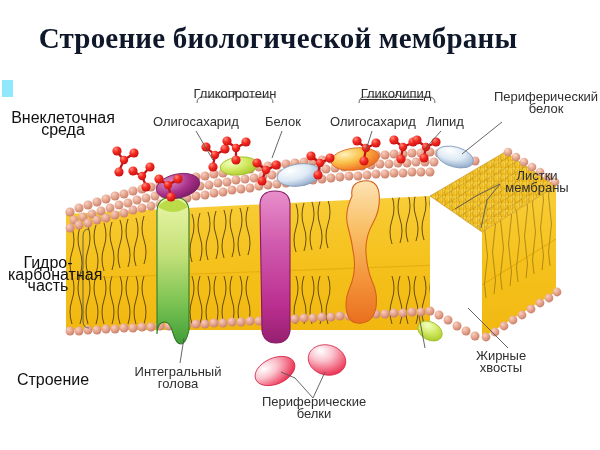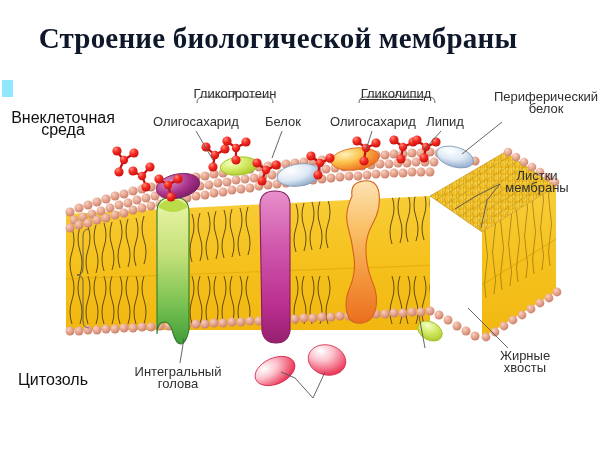--- a/index.html
+++ b/index.html
@@ -585,22 +585,25 @@
 
       <path d="M508 348 L468 308"></path>
 
       <path d="M89 229 q-6 0 -6 7 L83 268 q0 7 -6 7 q6 0 6 7 L83 321 q0 7 6 7"></path>
     </g>
   </svg>
 
   <div class="lbl bold" style="left:8px;top:112px;width:110px;">Внеклеточная
 среда</div>
 
-
-  <div class="lbl bold" style="left:8px;top:374px;width:90px;">Цитозоль</div>
+  <div class="lbl bold" style="left:8px;top:257px;width:80px;">Гидро-
+карбонатная
+часть</div>
+
+  <div class="lbl bold" style="left:8px;top:374px;width:90px;">Строение</div>
 
   <div class="lbl" style="left:190px;top:88px;width:90px;">Гликопротеин</div>
 
   <div class="lbl" style="left:353px;top:88px;width:86px;text-decoration:underline;">Гликолипид</div>
 
   <div class="lbl" style="left:143px;top:116px;width:106px;">Олигосахарид</div>
 
   <div class="lbl" style="left:258px;top:116px;width:50px;">Белок</div>
 
   <div class="lbl" style="left:320px;top:116px;width:106px;">Олигосахарид</div>
@@ -609,18 +612,20 @@
 
   <div class="lbl" style="left:492px;top:91px;width:108px;">Периферический
 белок</div>
 
   <div class="lbl" style="left:496px;top:170px;width:82px;">Листки
 мембраны</div>
 
   <div class="lbl" style="left:128px;top:366px;width:100px;">Интегральный
 голова</div>
 
-
-
-  <div class="lbl" style="left:489px;top:350px;width:72px;">Жирные
+  <div class="lbl" style="left:262px;top:396px;width:104px;">Периферические
+белки</div>
+
+
+  <div class="lbl" style="left:465px;top:350px;width:72px;">Жирные
 хвосты</div>
 
 </div>
 
 </body></html>

